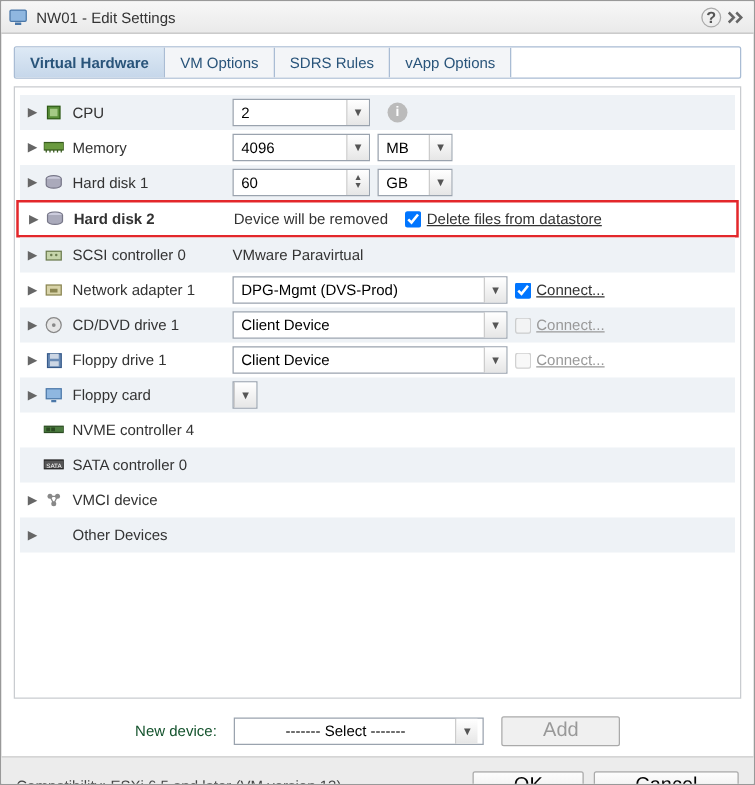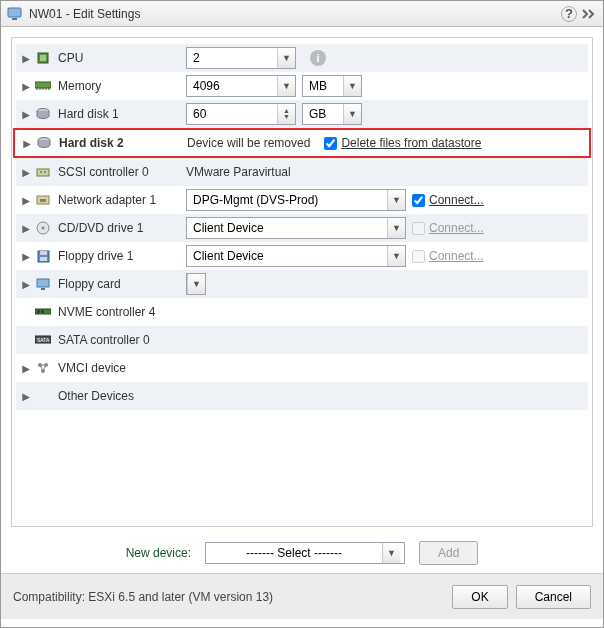--- a/index.html
+++ b/index.html
@@ -105,22 +105,22 @@
     width:16px;height:16px;border-radius:50%;background:#bbb;color:#fff;font-weight:bold;
     font-size:11px; text-align:center; line-height:16px; margin-left:8px;
   }
   .newdev {
     display:flex; align-items:center; justify-content:center; gap:14px;
     padding:14px 0 8px 0;
   }
   .newdev .lbl { color:#14532d;}
   .btn {
     border:1px solid #aaa; background:linear-gradient(#fdfdfd,#e8e8e8);
-    height:24px; padding:0 18px; border-radius:2px; cursor:pointer;
-    font-size:12px;
+    height:24px; padding:0 32px; border-radius:2px; cursor:pointer;
+    font-size:16px;
   }
   .btn:disabled { color:#999; background:#f0f0f0; cursor:default;}
   .footer {
     background:#ececec;
     border-top:1px solid #ccc;
     height:46px;
     display:flex; align-items:center;
     padding:0 12px; gap:8px;
   }
   .footer .compat { flex:1; color:#444;}
@@ -140,20 +140,26 @@
   <span class="title" style="margin-left:6px">NW01 - Edit Settings</span>
   <span class="help">?</span>
   <span class="pin">
     <svg width="16" height="12">
         <path d="M2 2 L6 6 L2 10 M8 2 L12 6 L8 10" stroke="#666" stroke-width="2" fill="none"></path>
       </svg>
   </span>
 </div>
 
 <div class="content">
+  <div class="tabs">
+    <div class="tab active">Virtual Hardware</div>
+    <div class="tab">VM Options</div>
+    <div class="tab">SDRS Rules</div>
+    <div class="tab">vApp Options</div>
+  </div>
 
   <div class="panel">
 
     <div class="row alt">
       <span class="expander">▶</span>
       <span class="icon">
           <svg width="14" height="14">
             <rect x="2" y="2" width="10" height="10" fill="#5a8f3a" stroke="#2d5a15"></rect>
             <rect x="4" y="4" width="6" height="6" fill="#a4c985"></rect>
           </svg>

